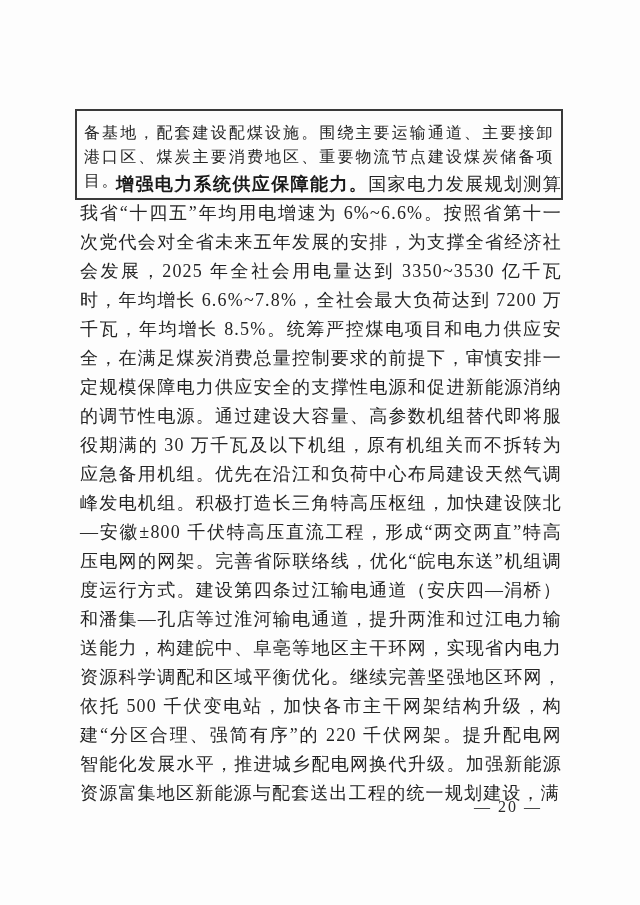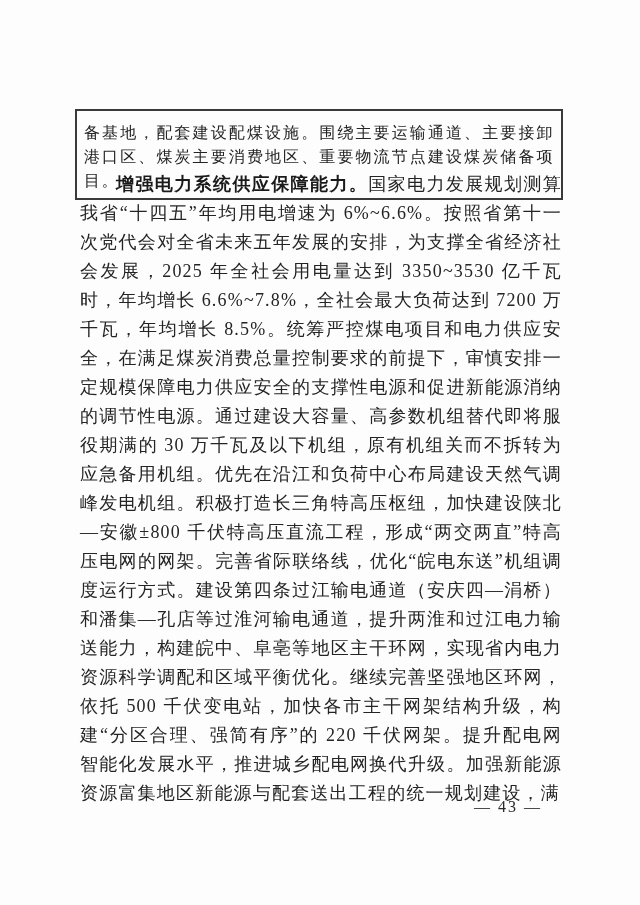--- a/index.html
+++ b/index.html
@@ -68,16 +68,16 @@
 
   <div class="notice-box">
     <span>备基地，配套建设配煤设施。围绕主要运输通道、主要接卸港口区、煤炭主要消费地区、重要物流节点建设煤炭储备项目。</span>
   </div>
 
   <p class="body-para">
     <span class="lead">增强电力系统供应保障能力。</span><span>国家电力发展规划测算我省“十四五”年均用电增速为 6%~6.6%。按照省第十一次党代会对全省未来五年发展的安排，为支撑全省经济社会发展，2025 年全社会用电量达到 3350~3530 亿千瓦时，年均增长 6.6%~7.8%，全社会最大负荷达到 7200 万千瓦，年均增长 8.5%。统筹严控煤电项目和电力供应安全，在满足煤炭消费总量控制要求的前提下，审慎安排一定规模保障电力供应安全的支撑性电源和促进新能源消纳的调节性电源。通过建设大容量、高参数机组替代即将服役期满的 30 万千瓦及以下机组，原有机组关而不拆转为应急备用机组。优先在沿江和负荷中心布局建设天然气调峰发电机组。积极打造长三角特高压枢纽，加快建设陕北—安徽±800 千伏特高压直流工程，形成“两交两直”特高压电网的网架。完善省际联络线，优化“皖电东送”机组调度运行方式。建设第四条过江输电通道（安庆四—涓桥）和潘集—孔店等过淮河输电通道，提升两淮和过江电力输送能力，构建皖中、阜亳等地区主干环网，实现省内电力资源科学调配和区域平衡优化。继续完善坚强地区环网，依托 500 千伏变电站，加快各市主干网架结构升级，构建“分区合理、强简有序”的 220 千伏网架。提升配电网智能化发展水平，推进城乡配电网换代升级。加强新能源资源富集地区新能源与配套送出工程的统一规划建设，满</span>
   </p>
 
   <div class="page-number">
-    <span>— 43 —</span>
+    <span>— 20 —</span>
   </div>
 
 </div>
 
 </body></html>

